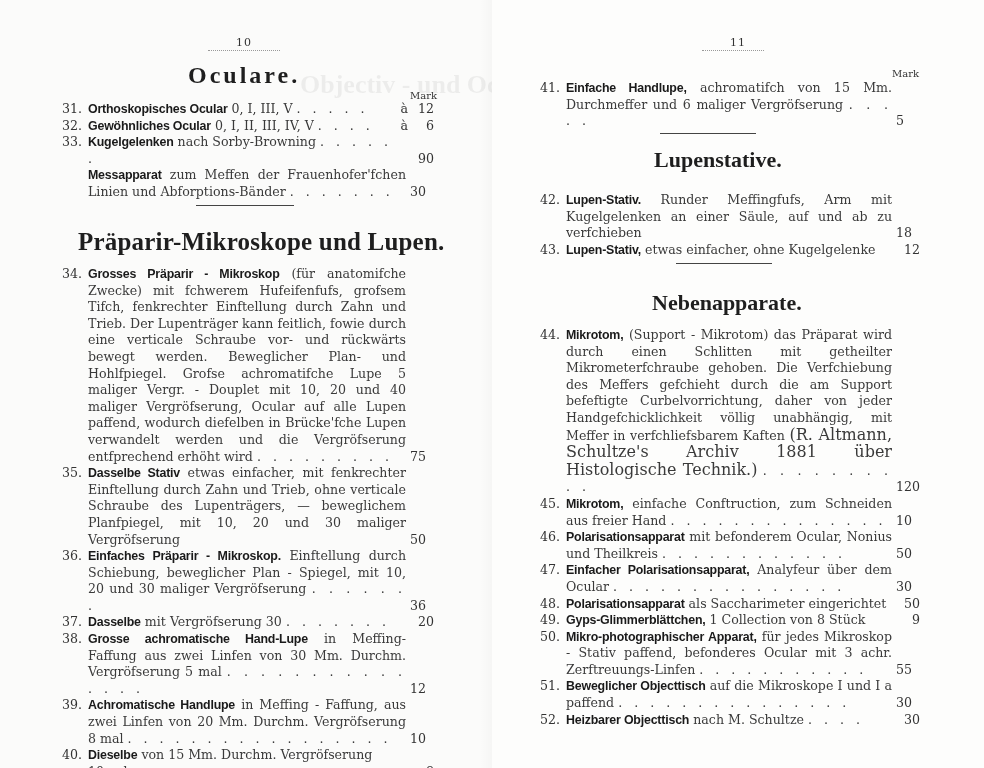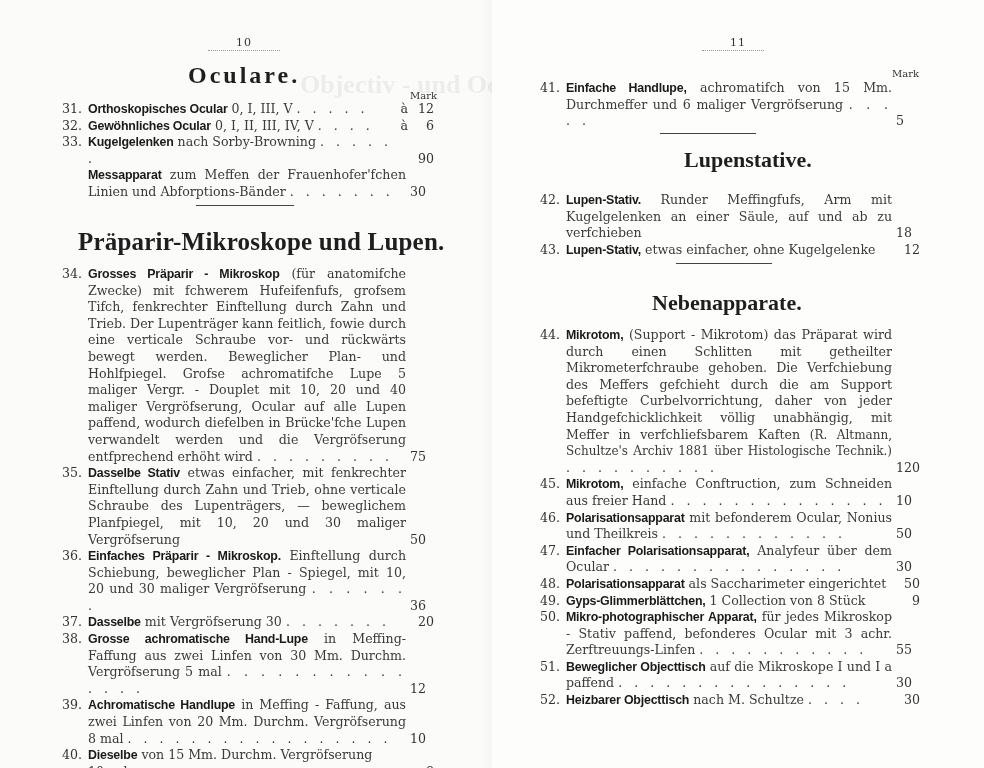--- a/index.html
+++ b/index.html
@@ -10,36 +10,36 @@
     .page.right { left: 492px; width: 492px; background: #fdfdfc; }
     .gutter { position: absolute; left: 480px; top: 0; width: 40px; height: 768px;
       background: linear-gradient(90deg, rgba(0,0,0,0) 0%, rgba(0,0,0,0.035) 50%, rgba(0,0,0,0) 100%); }
 
     .pagenum { position: absolute; font-size: 11px; letter-spacing: 1px; color: #333; }
     .pagenum-rule { position: absolute; height: 1px; border-top: 1px dotted #999; }
 
     .heading { position: absolute; font-family: "Liberation Serif", "DejaVu Serif", serif; font-weight: bold; color: #1e1e1e; white-space: nowrap; }
     .h-ocul { left: 188px; top: 62px; font-size: 24px; letter-spacing: 3px; }
     .h-prep { left: 78px; top: 228px; font-size: 25px; letter-spacing: 0.2px; }
-    .h-lupen { left: 654px; top: 147px; font-size: 22px; margin-left: 30px; }
+    .h-lupen { left: 654px; top: 147px; font-size: 22px; }
     .h-neben { left: 652px; top: 290px; font-size: 22px; }
 
     .rule { position: absolute; height: 0; border-top: 1px solid #444; }
 
     .mark { position: absolute; font-size: 10px; color: #333; }
 
     .entries { position: absolute; }
     .left .entries { left: 62px; top: 100px; width: 372px; }
     .right .entries { left: 48px; width: 380px; }
 
     .entry { position: relative; font-size: 12.6px; line-height: 16.6px; padding-left: 26px; padding-right: 28px; }
     .entry .num { position: absolute; left: 0; top: 0; color: #333; }
     .entry .title { font-family: "Liberation Sans", "DejaVu Sans", sans-serif; font-weight: bold; font-size: 12.4px; letter-spacing: -0.2px; color: #1a1a1a; }
     .entry .desc { color: #3a3a3a; }
-    .entry .desc.small { font-size: 12px; }
+    .entry .desc.small { font-size: 16px; }
     .entry .leader { color: #3a3a3a; letter-spacing: 4px; }
     .entry .price { position: absolute; right: 0; bottom: 0; color: #333; text-align: right; min-width: 24px; }
     .entry .each { position: absolute; right: 26px; bottom: 0; color: #333; }
     .justify { text-align: justify; text-align-last: left; }
 
     .ghost { position: absolute; color: rgba(0,0,0,0.06); font-weight: bold; font-size: 26px; white-space: nowrap; font-family: "Liberation Serif", serif; }
   </style>
 </head>
 <body>
 

